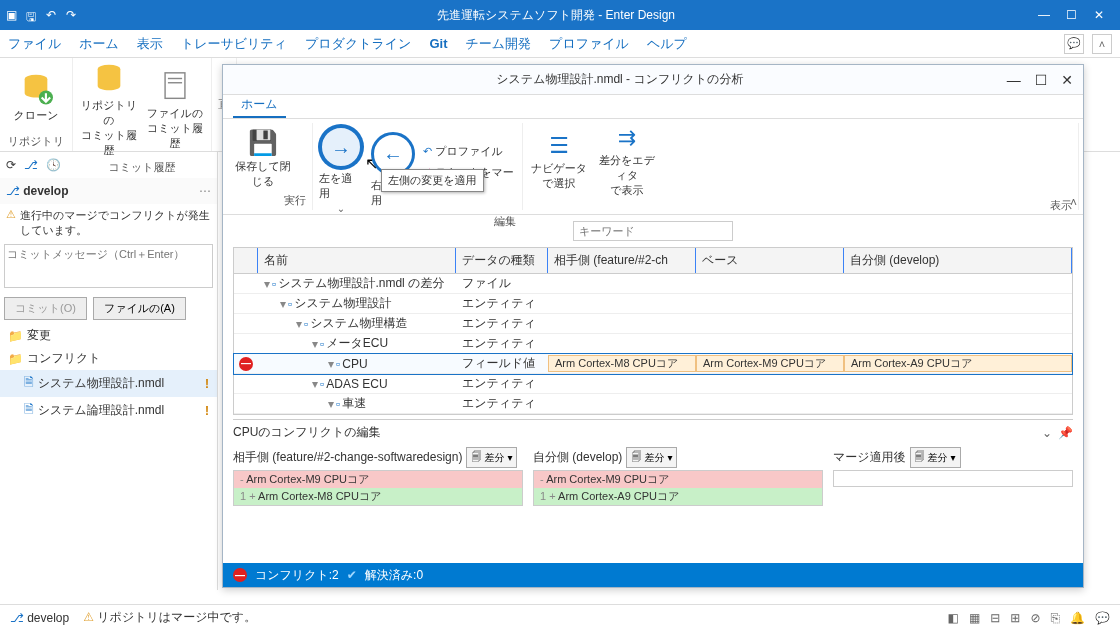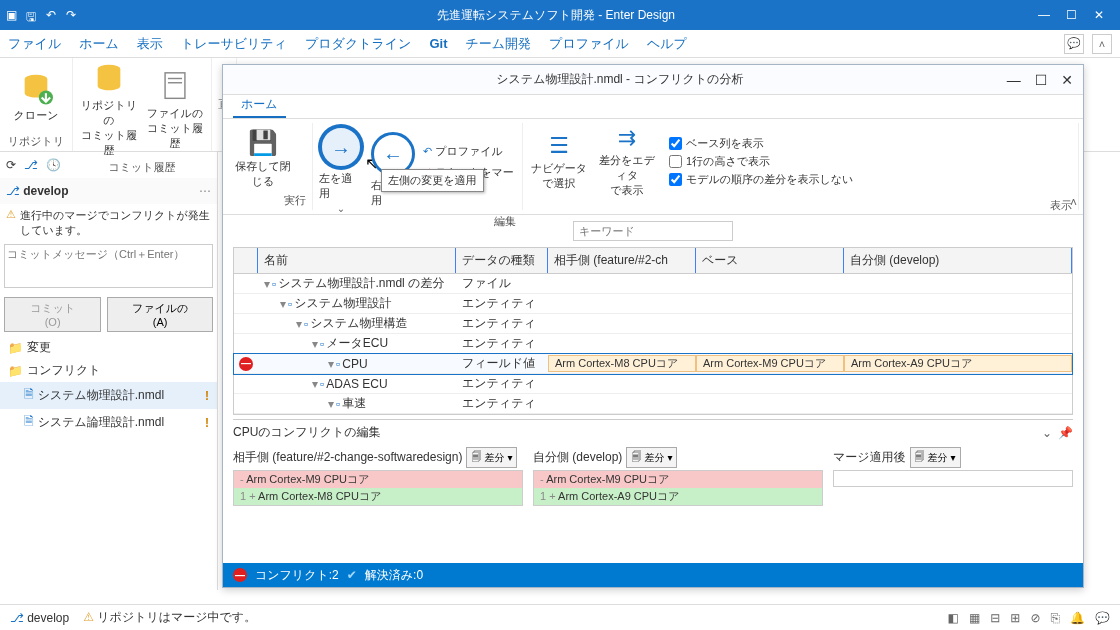--- a/index.html
+++ b/index.html
@@ -29,21 +29,21 @@
 
 
 .main-flex { display: flex; height: 438px; }
 .left-panel { width: 218px; border-right: 1px solid #ddd; display:flex; flex-direction:column; }
 .lp-tool { height: 26px; display:flex; align-items:center; gap:8px; padding:0 6px; color:#444; }
 .lp-branch { height: 26px; display:flex; align-items:center; justify-content:space-between; padding:0 6px; background:#fafafa; }
 .warn-msg { padding:4px 6px; font-size:11px; display:flex; gap:4px; align-items:flex-start; }
 .commit-box { margin:2px 4px; }
 .commit-box textarea { width:100%; height:44px; resize:none; font-size:11px; padding:2px; border:1px solid #ccc; }
 .commit-btns { display:flex; gap:6px; padding:4px; }
-.commit-btns button { font-size:11px; padding:3px 22px; border:1px solid #aaa; background:#eee; }
+.commit-btns button { font-size:11px; padding:3px 10px; border:1px solid #aaa; background:#eee; }
 .commit-btns button:first-child { color:#999; }
 .tree { font-size:12px; }
 .tree .row { display:flex; align-items:center; padding:3px 8px; gap:4px; }
 .tree .row.sel { background:#e5f0fb; }
 .tree .row .excl { margin-left:auto; color:#d08000; font-weight:bold; }
 .folder-icon { color:#e0a030; }
 .file-icon { color:#1a73c7; }
 
 
 .inner-window { position:absolute; left:222px; top:64px; width:862px; height:524px; border:1px solid #a5b5c5; background:#fff; box-shadow:0 2px 8px rgba(0,0,0,0.2); display:flex; flex-direction:column; }
@@ -269,34 +269,20 @@
       <div class="items">
         <div class="rib-btn">
             <span style="font-size:22px;color:#1a73c7">☰</span>
             <span>ナビゲータで選択</span>
           </div>
         <div class="rib-btn">
             <span style="font-size:22px;color:#1a73c7">⇉</span>
             <span style="white-space:pre-line">差分をエディタ
 で表示</span>
           </div>
-        <div class="chk-list">
-          <label>
-              <input type="checkbox" checked="" style="">
-              <span>ベース列を表示</span>
-            </label>
-          <label>
-              <input type="checkbox" style="">
-              <span>1行の高さで表示</span>
-            </label>
-          <label>
-              <input type="checkbox" checked="" style="">
-              <span>モデルの順序の差分を表示しない</span>
-            </label>
-        </div>
       </div>
       <div class="label">表示</div>
     </div>
     <span style="position:absolute;right:6px;bottom:4px;color:#666">˄</span>
     <div class="cursor-arrow">↖</div>
     <div class="tooltip">左側の変更を適用</div>
   </div>
 
   <div class="search-row">
       <input placeholder="キーワード" style="">

